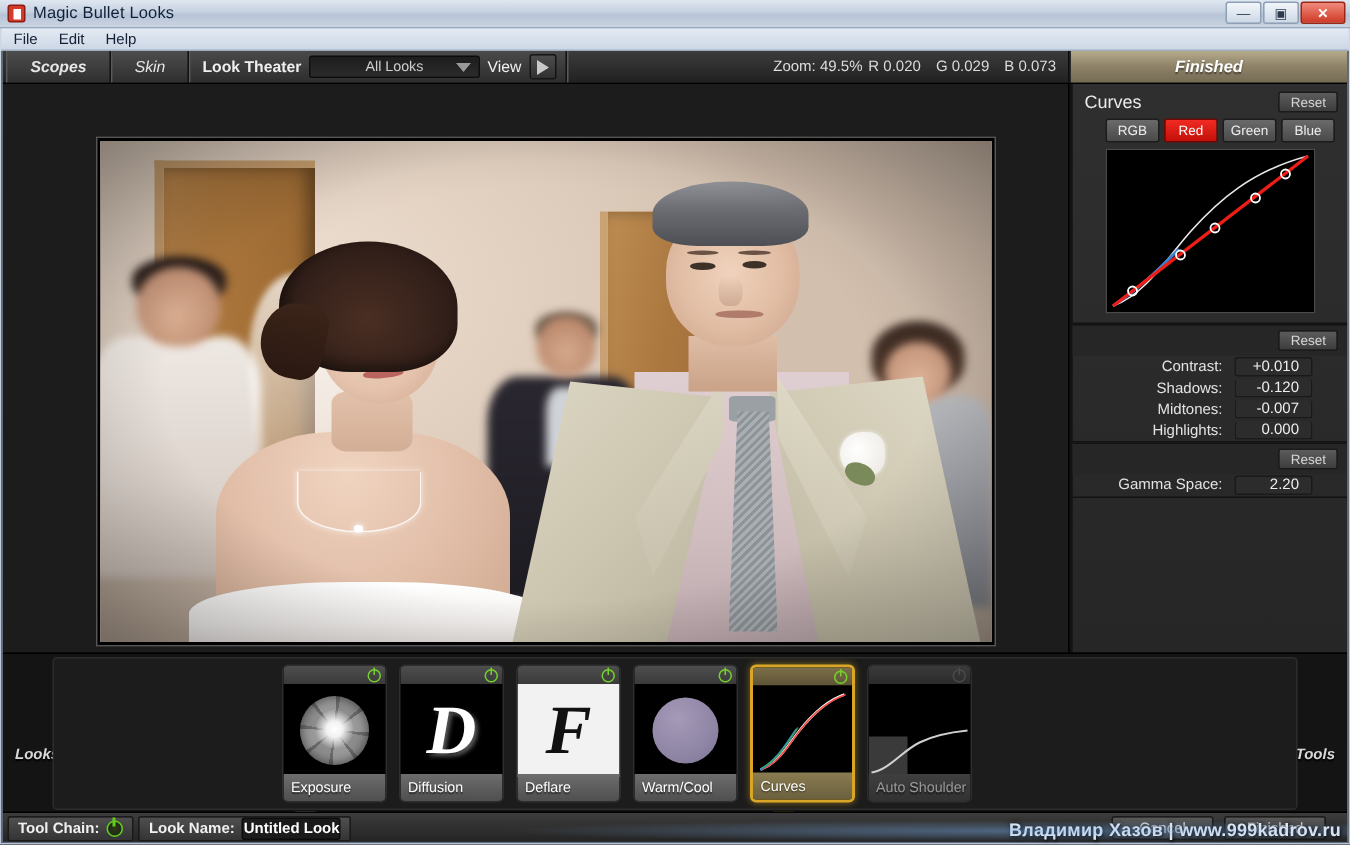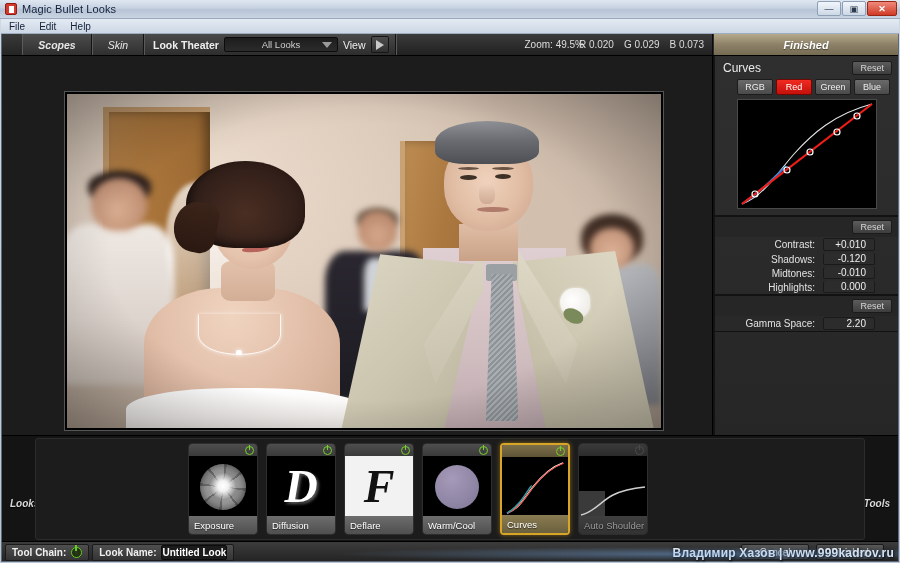--- a/index.html
+++ b/index.html
@@ -59,21 +59,21 @@
     border:1px solid #5e6a78;
     border-top:none;
     overflow:hidden;
   }
 
   
   #toolbar{
     position:absolute; left:0; top:0; width:896px; height:22px;
     background:linear-gradient(180deg,#3a3a3a,#242424);
     border-bottom:1px solid #000;
-    display:flex; align-items:stretch;padding-left:18px;
+    display:flex; align-items:stretch;
   }
   .tb-btn{
     display:flex;align-items:center;justify-content:center;
     background:linear-gradient(180deg,#4d4d4d,#2f2f2f);
     border-right:1px solid #131313; border-left:1px solid #5a5a5a;
     color:#e6e6e6; font-size:10.5px;font-style:italic;
   }
   .tb-btn.italic{ font-style:italic; font-weight:bold; }
   #btn-scopes{ width:70px; margin-left:2px;}
   #btn-skin{ width:52px; }
@@ -635,21 +635,21 @@
         <div class="param">
           <span class="pname">Contrast:</span>
           <span class="pval">+0.010</span>
         </div>
         <div class="param">
           <span class="pname">Shadows:</span>
           <span class="pval">-0.120</span>
         </div>
         <div class="param">
           <span class="pname">Midtones:</span>
-          <span class="pval">-0.010</span>
+          <span class="pval">-0.007</span>
         </div>
         <div class="param">
           <span class="pname">Highlights:</span>
           <span class="pval">0.000</span>
         </div>
       </div>
 
       <div class="panel-sect">
         <div class="reset-row">
           <span class="mini-btn">Reset</span>

